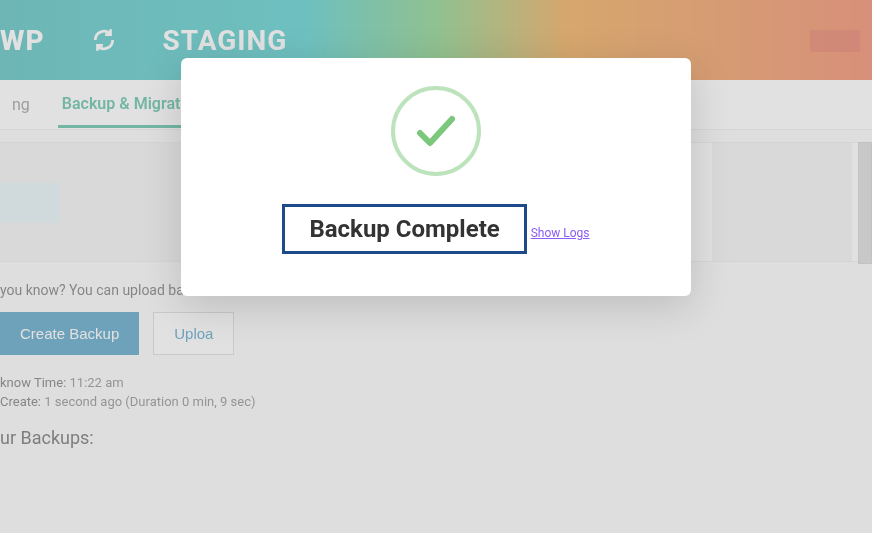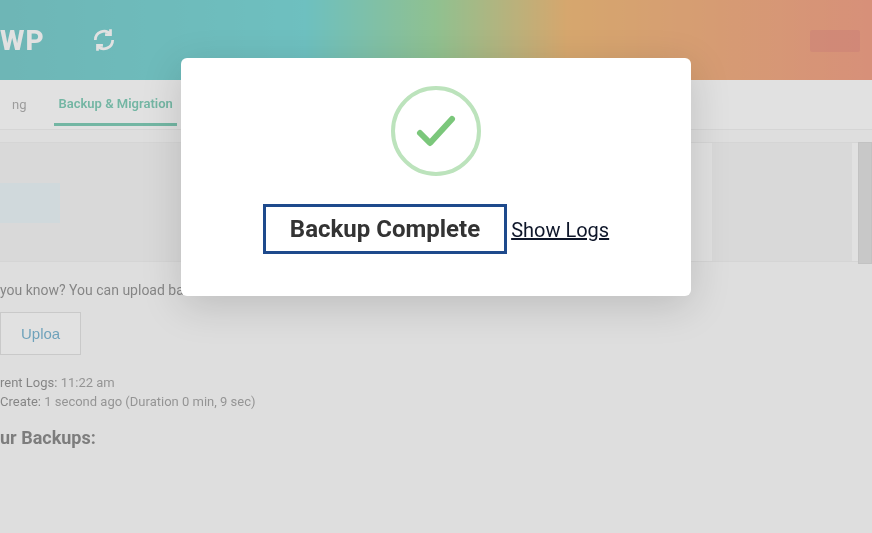--- a/index.html
+++ b/index.html
@@ -48,21 +48,21 @@
     .tabs {
       background: #fff;
       border-bottom: 1px solid #e5e5e5;
       padding: 0 8px;
       display: flex;
       gap: 24px;
       height: 50px;
       align-items: center;
     }
     .tab {
-      font-size: 13px;
+      font-size: 16px;
       color: #666;
       padding: 12px 4px;
       cursor: pointer;
     }
     .tab.active {
       color: #0d9f77;
       font-weight: 600;
       border-bottom: 3px solid #0d9f77;
     }
     .content {
@@ -109,21 +109,21 @@
       cursor: pointer;
     }
     .meta-line {
       font-size: 13px;
       color: #555;
       padding: 2px 0;
     }
     .meta-label { color: #333; }
     .section-title {
       font-size: 18px;
-      font-weight: 700;
+      font-weight: 400;
       color: #222;
       padding-top: 16px;
     }
     .overlay {
       position: absolute;
       inset: 0;
       background: rgba(200,200,200,0.55);
       display: flex;
       align-items: flex-start;
       justify-content: center;
@@ -159,22 +159,22 @@
       color: #333;
     }
     .modal-body {
       font-size: 16.5px;
       color: #555;
       line-height: 1.55;
       margin-bottom: 18px;
       padding: 0 10px;
     }
     .show-logs {
-      font-size: 20px;
-      color: #0f172a;
+      font-size: 12px;
+      color: #8b5cf6;
       text-decoration: underline;
       cursor: pointer;
       display: inline-block;
       margin-bottom: 22px;
     }
     .close-btn {
       background: #0073e6;
       color: #fff;
       border: none;
       font-size: 16px;
@@ -191,45 +191,47 @@
   <div class="logo">
     <span class="logo-wp">WP</span>
     <span class="logo-icon">
       <svg viewBox="0 0 24 24" fill="none" stroke="#fff" stroke-width="2.5">
         <path d="M4 12a8 8 0 0 1 14-5.3"></path>
         <path d="M20 12a8 8 0 0 1-14 5.3"></path>
         <polyline points="18 2 18 7 13 7"></polyline>
         <polyline points="6 22 6 17 11 17"></polyline>
       </svg>
     </span>
+    <span>STAGING</span>
   </div>
   <div class="header-badge"></div>
 </div>
 
 <div class="tabs">
   <div class="tab">ng</div>
   <div class="tab active">Backup &amp; Migration</div>
 </div>
 
 <div class="content">
   <div class="placeholder-bar">
     <div class="ph-block1"></div>
     <div class="ph-block2"></div>
     <div class="ph-block3"></div>
     <div class="ph-scroll"></div>
   </div>
 
   <div class="tip">you know? You can upload backu</div>
 
   <div class="btn-row">
+    <button class="btn-primary-bg">Create Backup</button>
     <button class="btn-outline-bg">Uploa</button>
   </div>
 
   <div class="meta-line">
-    <span class="meta-label">rent Logs:</span>
+    <span class="meta-label">know Time:</span>
     <span>11:22 am</span>
   </div>
   <div class="meta-line">
     <span class="meta-label">Create:</span>
     <span>1 second ago (Duration 0 min, 9 sec)</span>
   </div>
 
   <div class="section-title">ur Backups:</div>
 </div>
 

